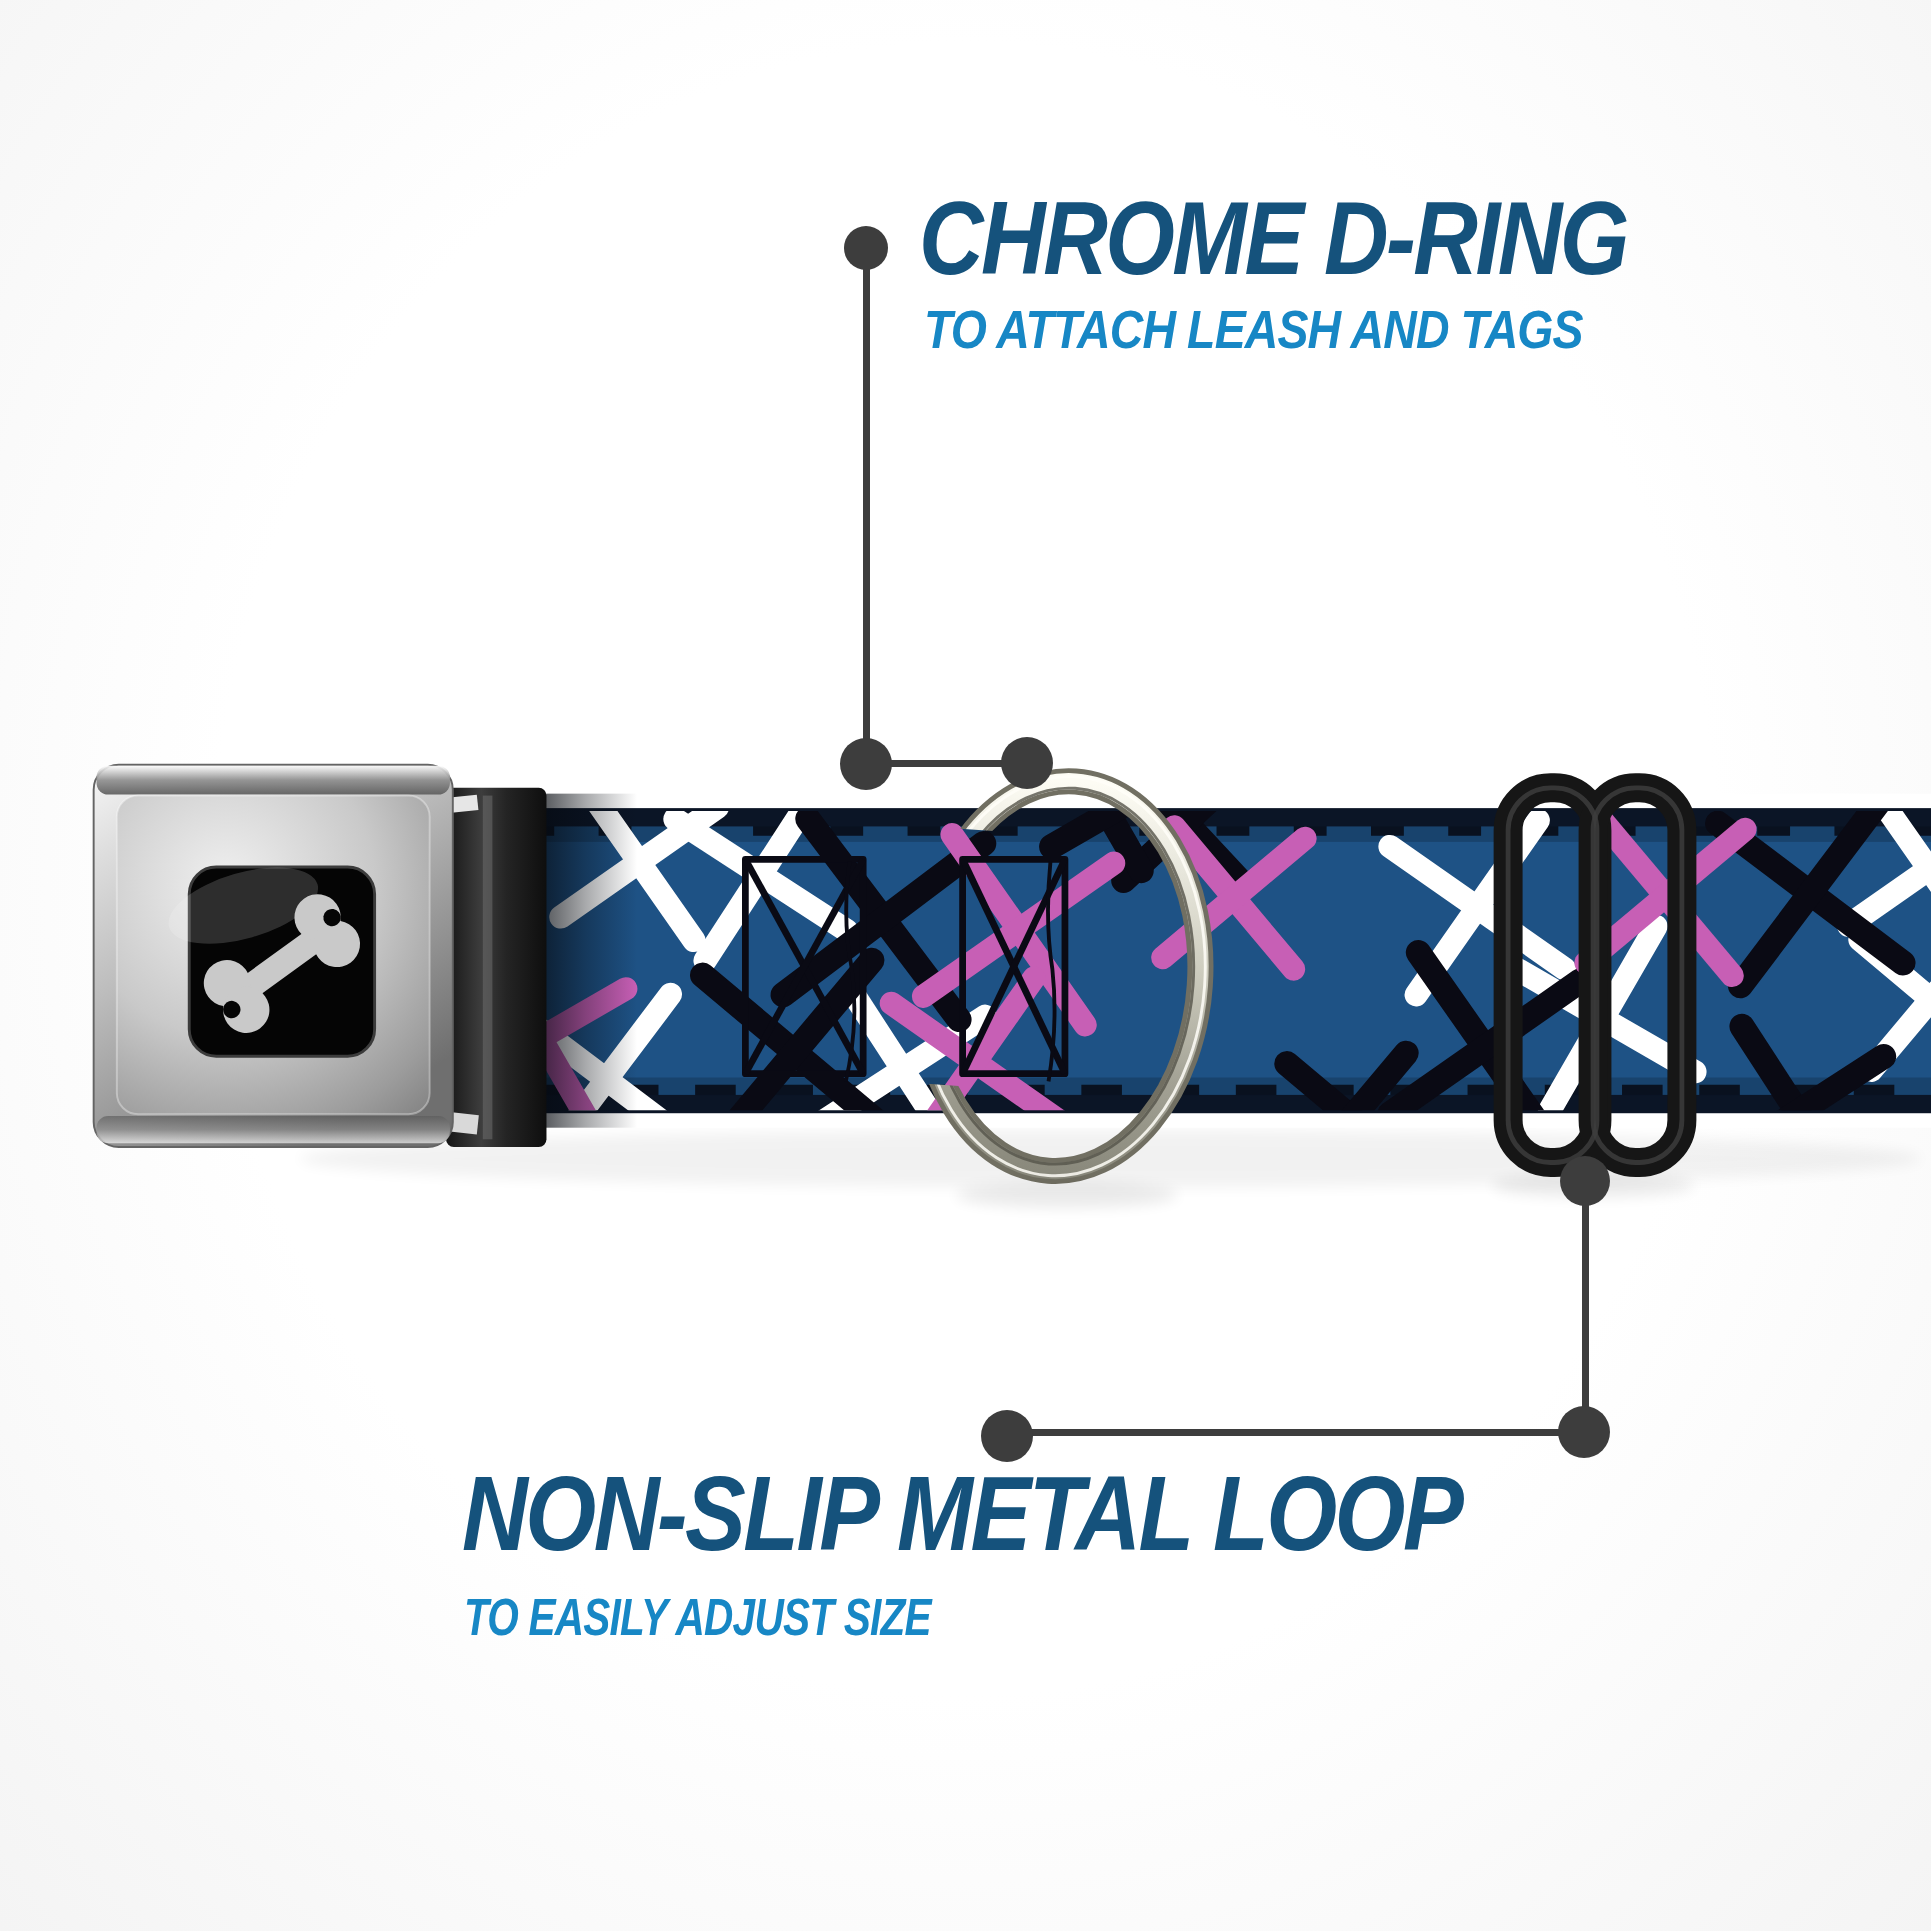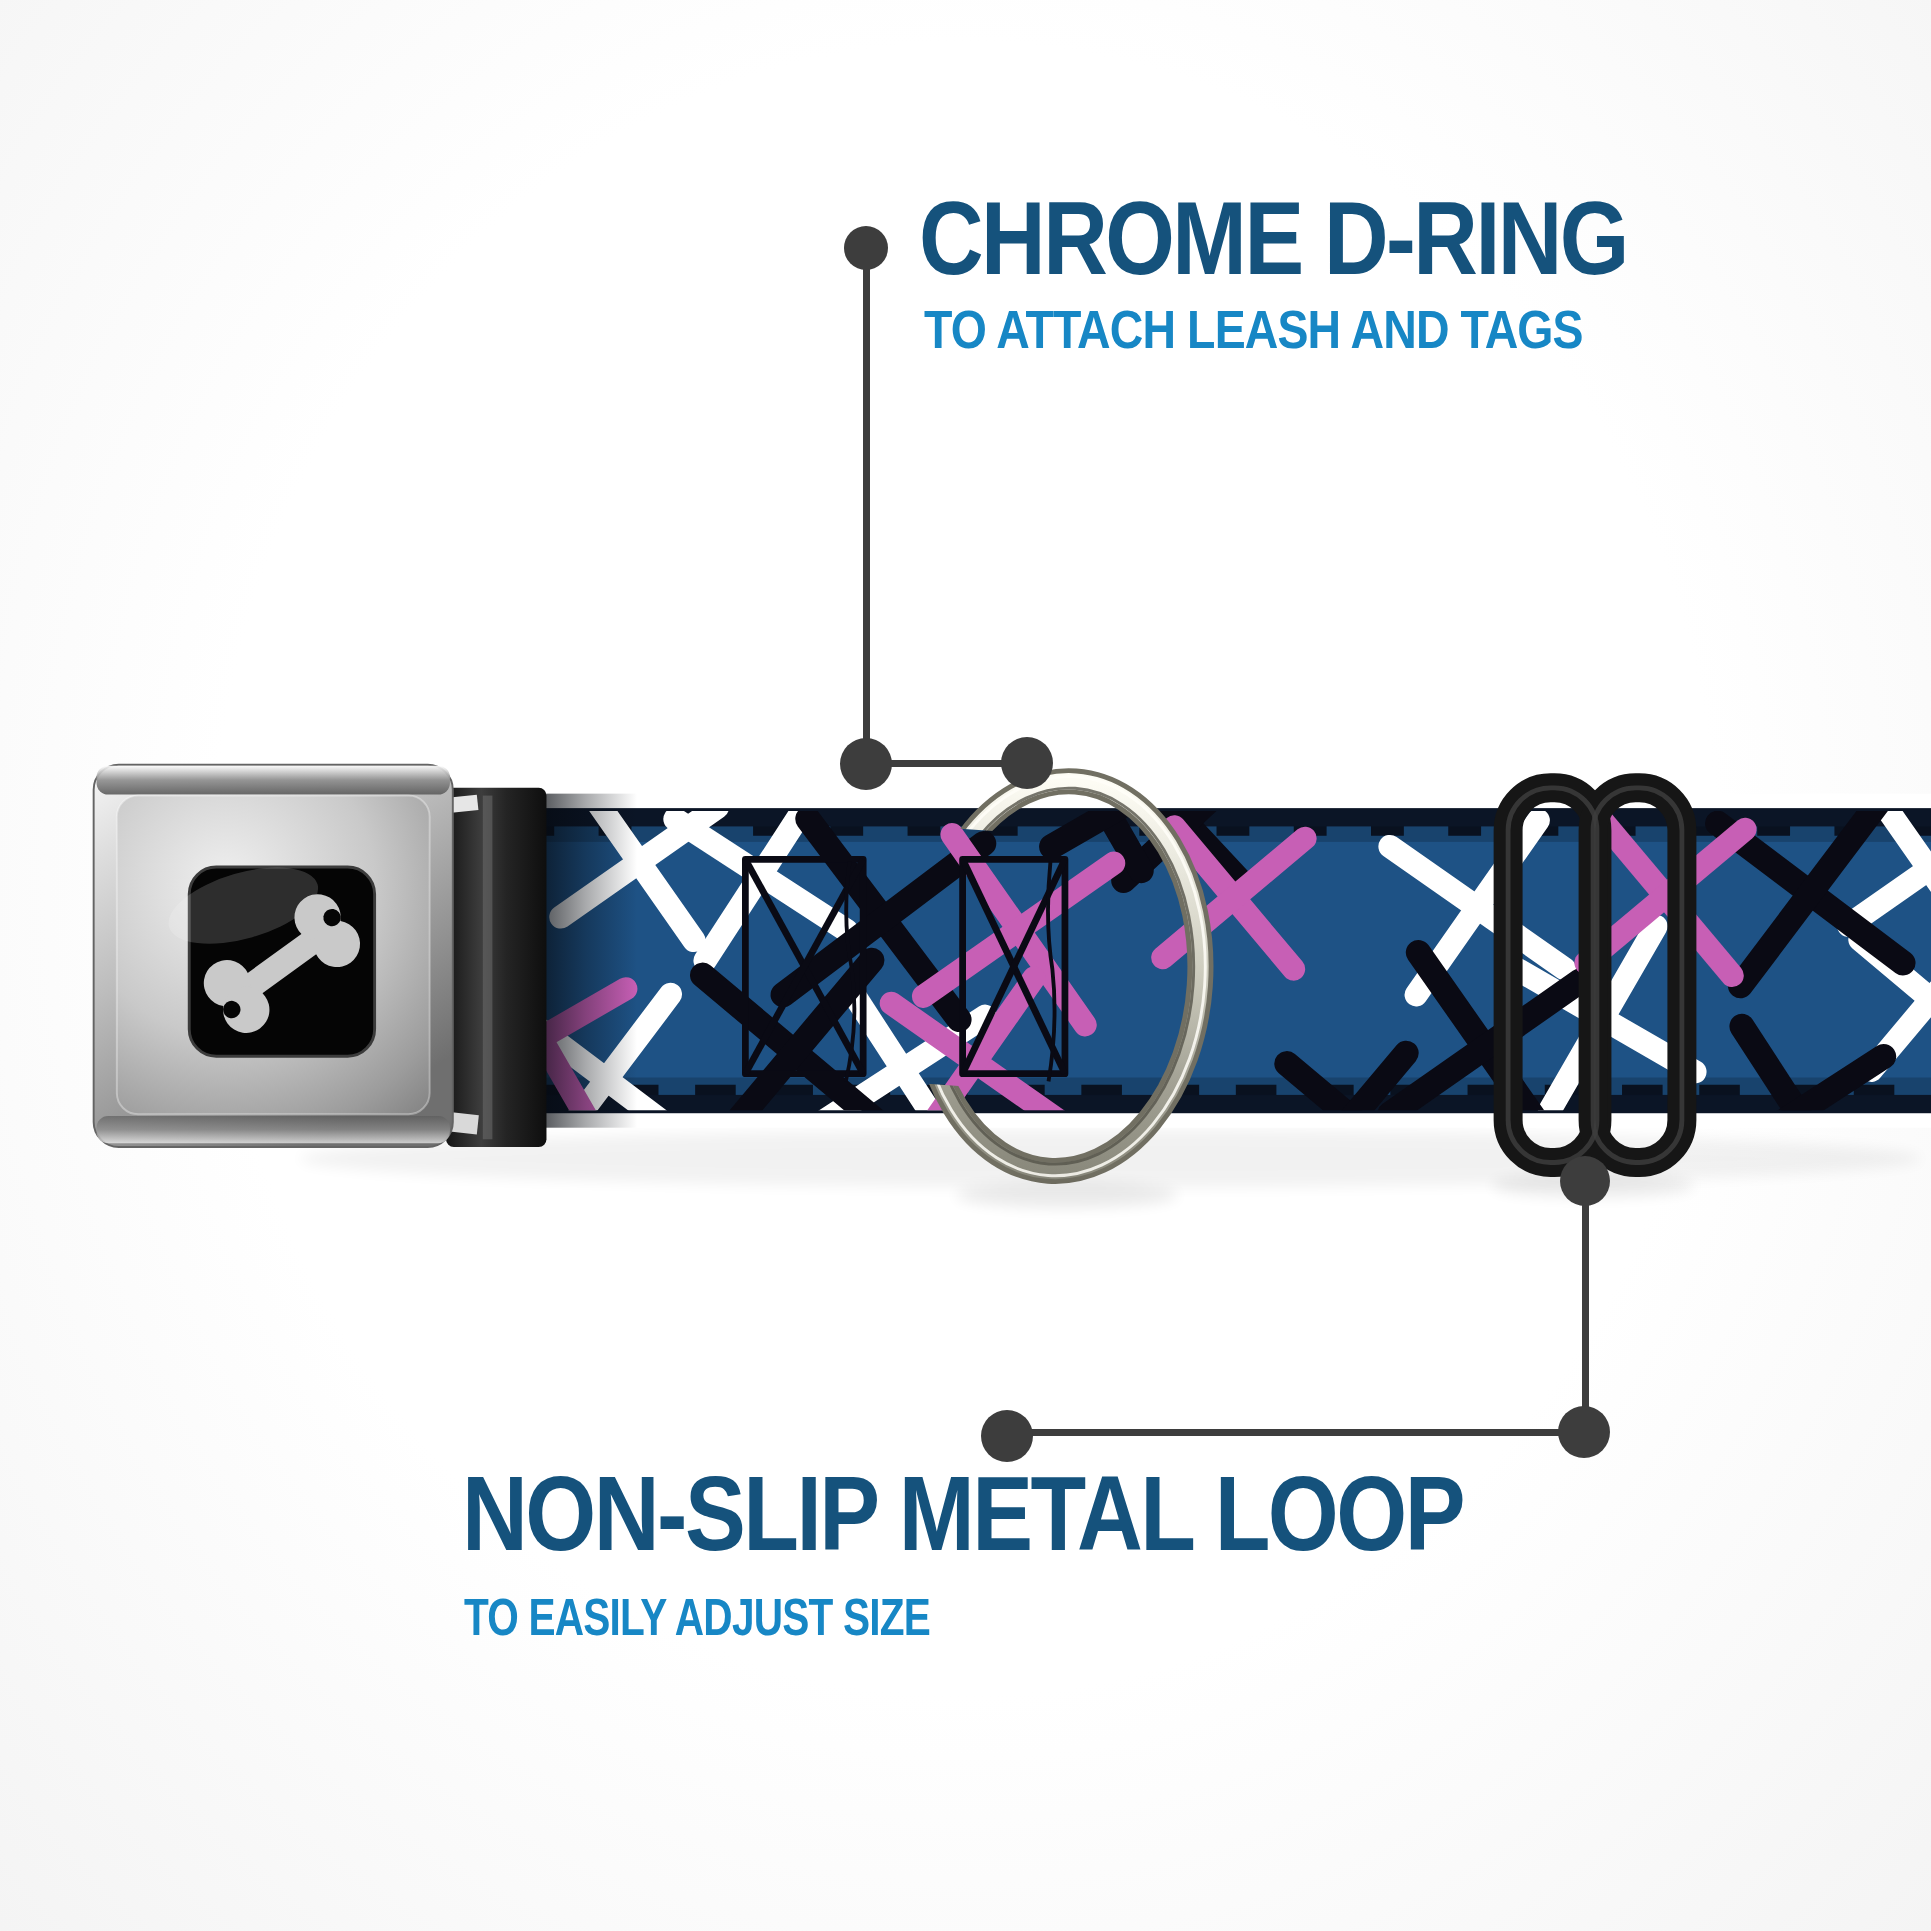--- a/index.html
+++ b/index.html
@@ -2,21 +2,21 @@
 <html style="--title: #15527C; --subtitle: #1787C5; --callout: #3D3D3D; --strap-blue: #1E5285; --strap-edge-black: #0B1526; --pattern-black: #0A0A14; --pattern-white: #FFFFFF; --pattern-pink: #C75FB5; --slider-black: #161616; --buckle-window: #050505; --bone-gray: #C9C9C9;"><head>
 <meta charset="utf-8">
 <style>
   html,body{margin:0;padding:0;}
   body{
     width:1931px;height:1931px;
     font-family:"Liberation Sans", sans-serif;
     background:radial-gradient(ellipse at 50% 45%, #ffffff 55%, #f4f4f4 100%);
     position:relative;overflow:hidden;
   }
-  .stage{position:absolute;inset:0;}
+  .stage{position:absolute;inset:0;font-style:italic;}
   .abs{position:absolute;}
   .dot{
     position:absolute;border-radius:50%;
     background:var(--callout, #3d3d3d);
   }
   .cline{
     position:absolute;background:var(--callout, #3d3d3d);
   }
   .title{
     position:absolute;white-space:nowrap;

